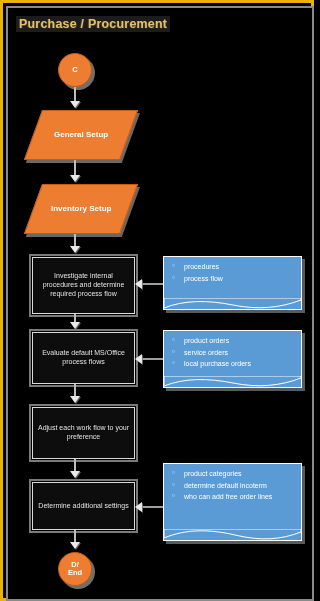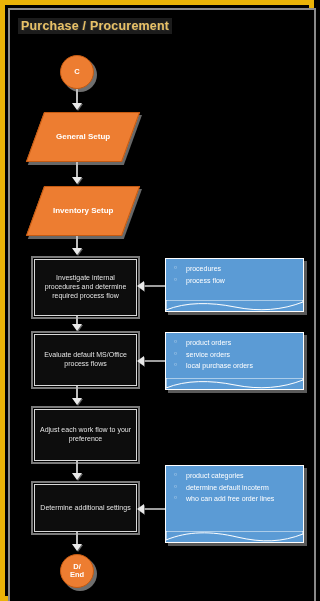--- a/index.html
+++ b/index.html
@@ -5,21 +5,21 @@
   html,body{margin:0;padding:0;}
   body{
     width:314px;height:601px;
     background:#000;
     font-family:"Liberation Sans", sans-serif;
     overflow:hidden;
   }
   #frame{
     position:absolute;left:0;top:0;width:314px;height:601px;
     box-sizing:border-box;
-    border:5px solid #eab308;
+    border:3px solid #eab308;
     background:#000;
   }
   #canvas{
     position:absolute;left:3px;top:3px;
     width:308px;height:595px;
     background:#000;
     box-sizing:border-box;
     border:2px solid #8a8a8a;
     overflow:hidden;
   }

